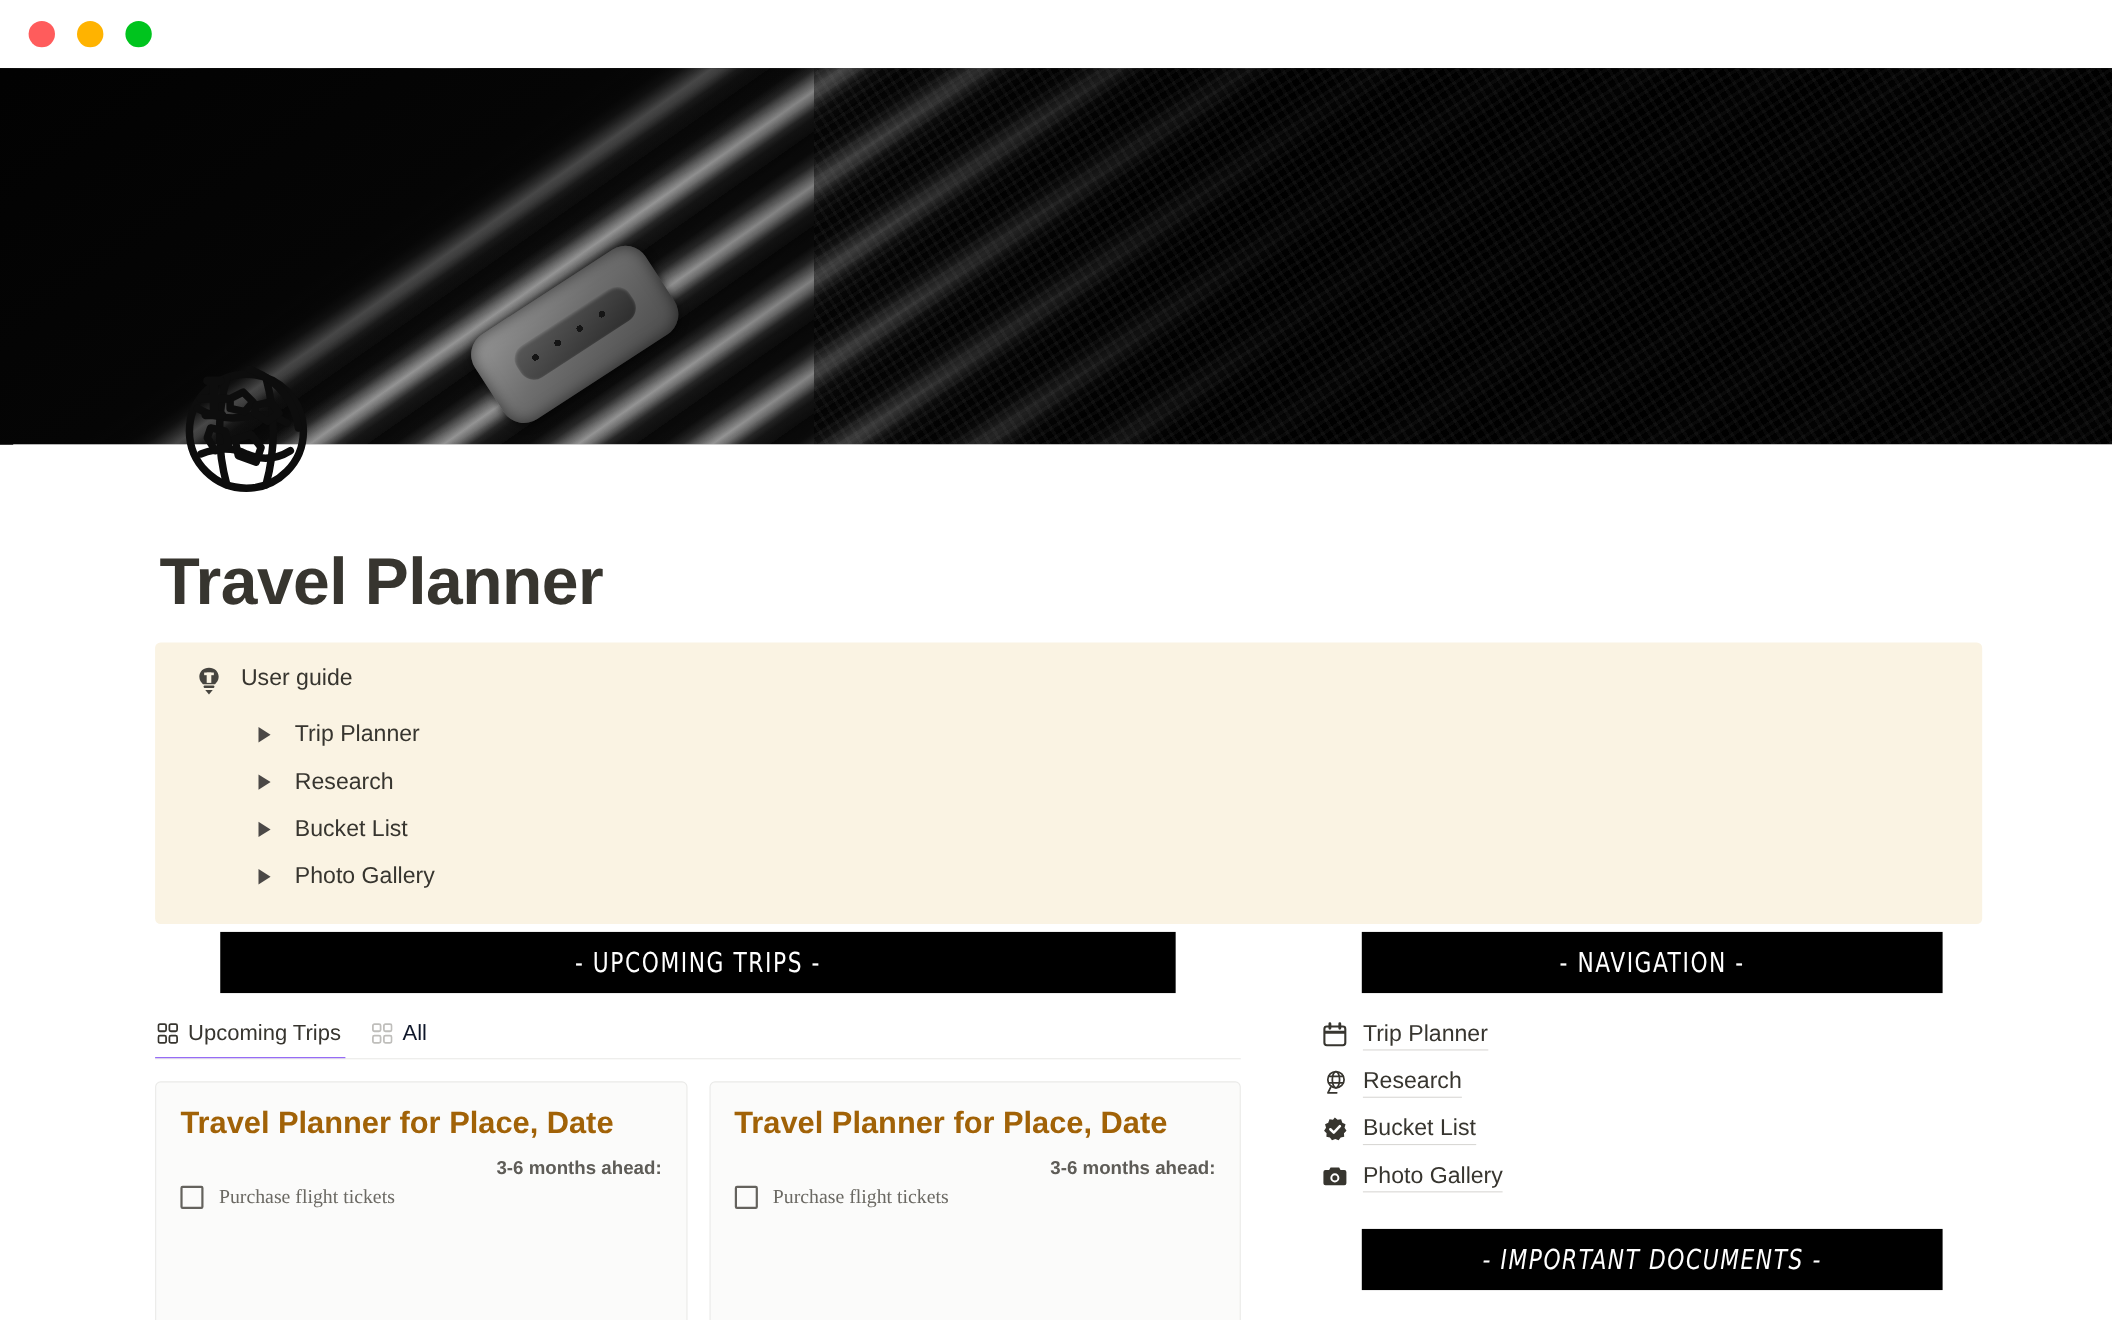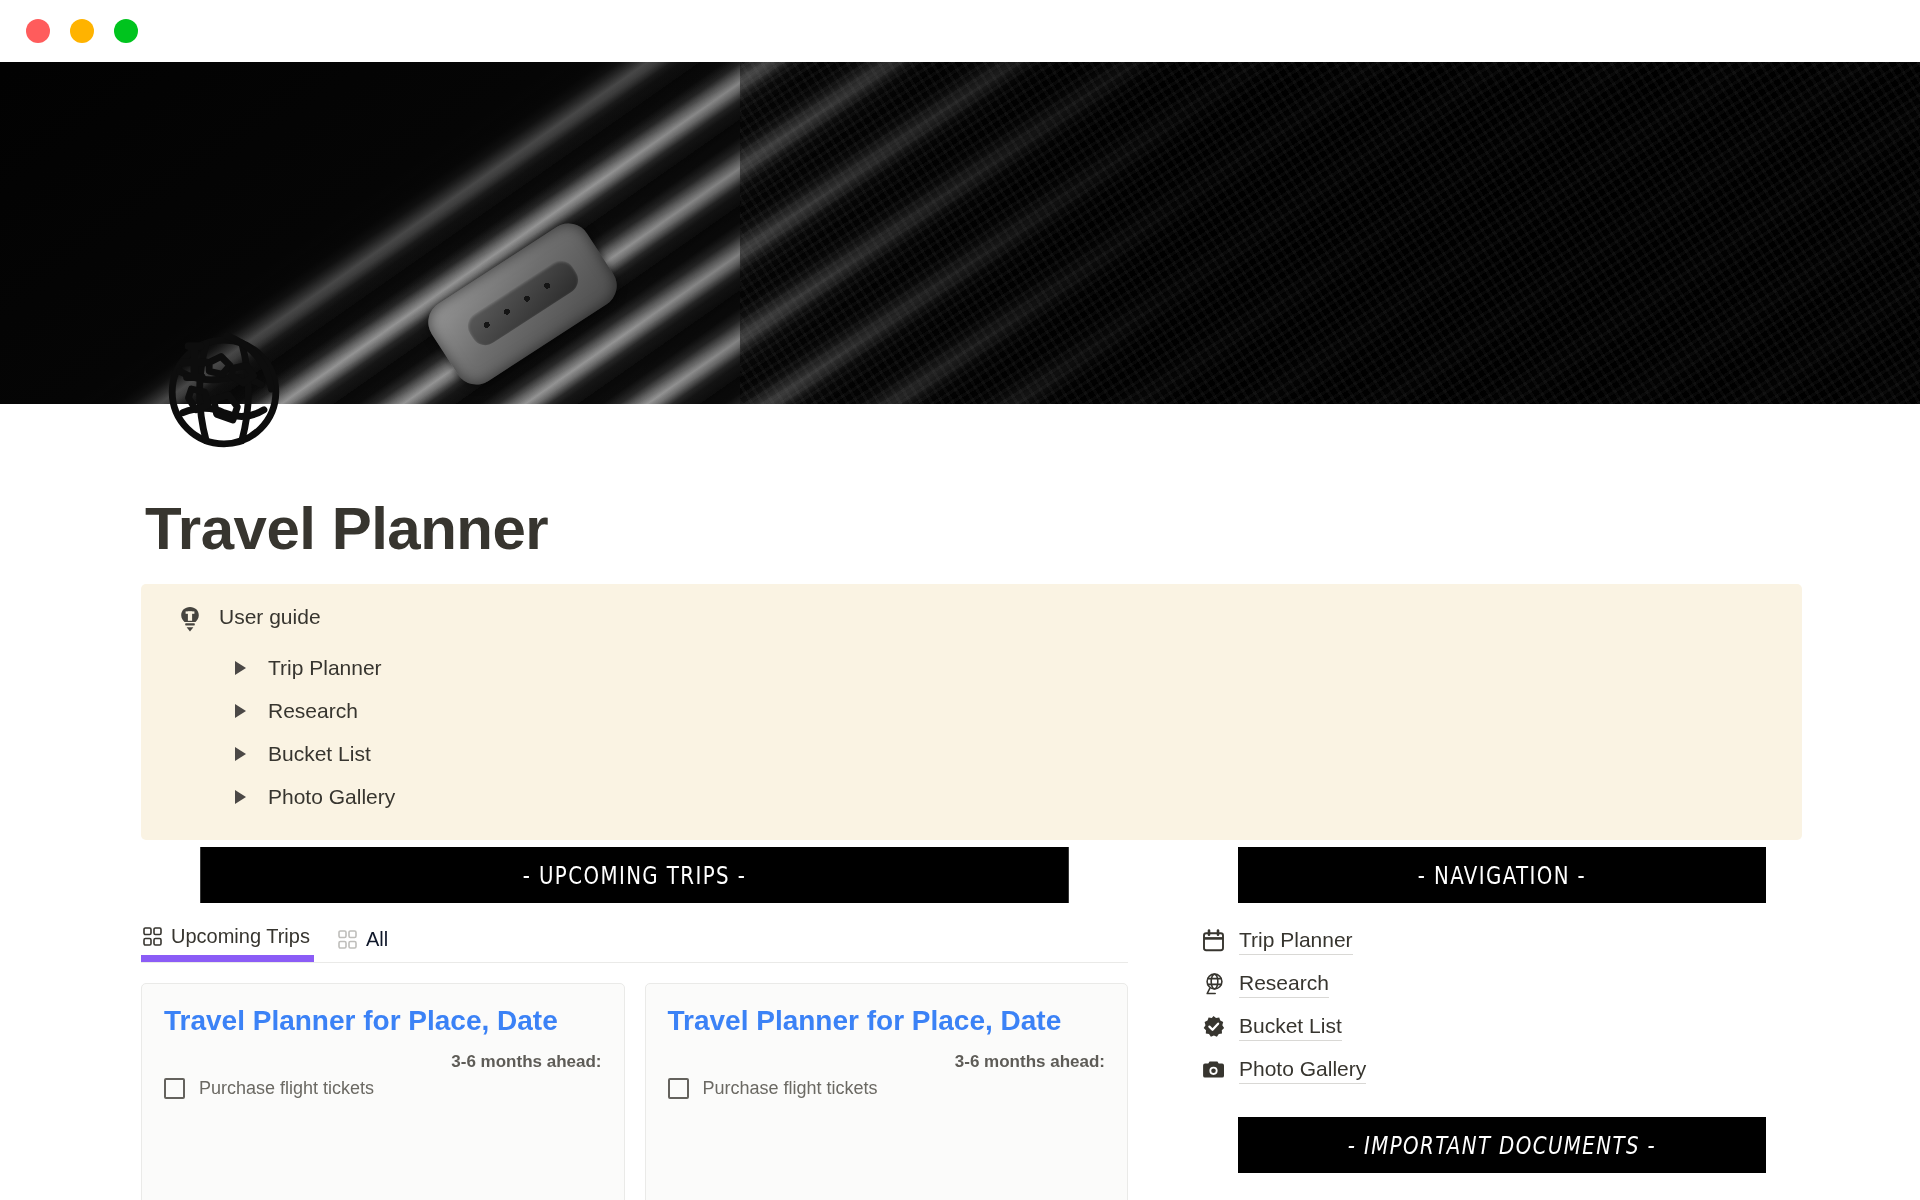--- a/index.html
+++ b/index.html
@@ -226,56 +226,57 @@
     gap: 9px;
     height: 45px;
     padding: 0 4px 0 2px;
     cursor: pointer;
   }
   .view-tab .vt-label {
     font-size: 20px;
     color: #0f172a;
   }
   .view-tab.active .vt-label { color: #37352F; font-weight: 500; }
-  .view-tab.active { border-bottom: 7px solid #8b5cf6; }
+  .view-tab.active { border-bottom: 1px solid #8b5cf6; }
   .grid-icon { width: 19px; height: 19px; display: block; }
 
   
   #cards {
     margin-top: 20px;
     display: flex;
     gap: 20px;
   }
   .trip-card {
     width: 489px;
     min-height: 260px;
     background: #FBFBFA;
     border: 1px solid #EAEAE8;
     border-radius: 5px;
     padding: 20px 22px 26px 22px;
   }
   .card-title {
     font-size: 28px;
     font-weight: 700;
-    color: #3b82f6;
+    color: #a16207;
     line-height: 1.2;
     margin-bottom: 14px;
   }
   .card-sub {
     font-size: 17px;
     font-weight: 700;
     color: #5E5C57;
     margin-bottom: 0;
     text-align: right;
   }
   .todo-row {
     display: flex;
     align-items: center;
     gap: 14px;
     height: 33px;
+    font-family: Liberation Serif, serif;
   }
   .todo-box {
     width: 21px; height: 21px;
     border: 2px solid #64625D;
     border-radius: 2px;
     background: transparent;
     flex: none;
   }
   .todo-label {
     font-size: 18px;

